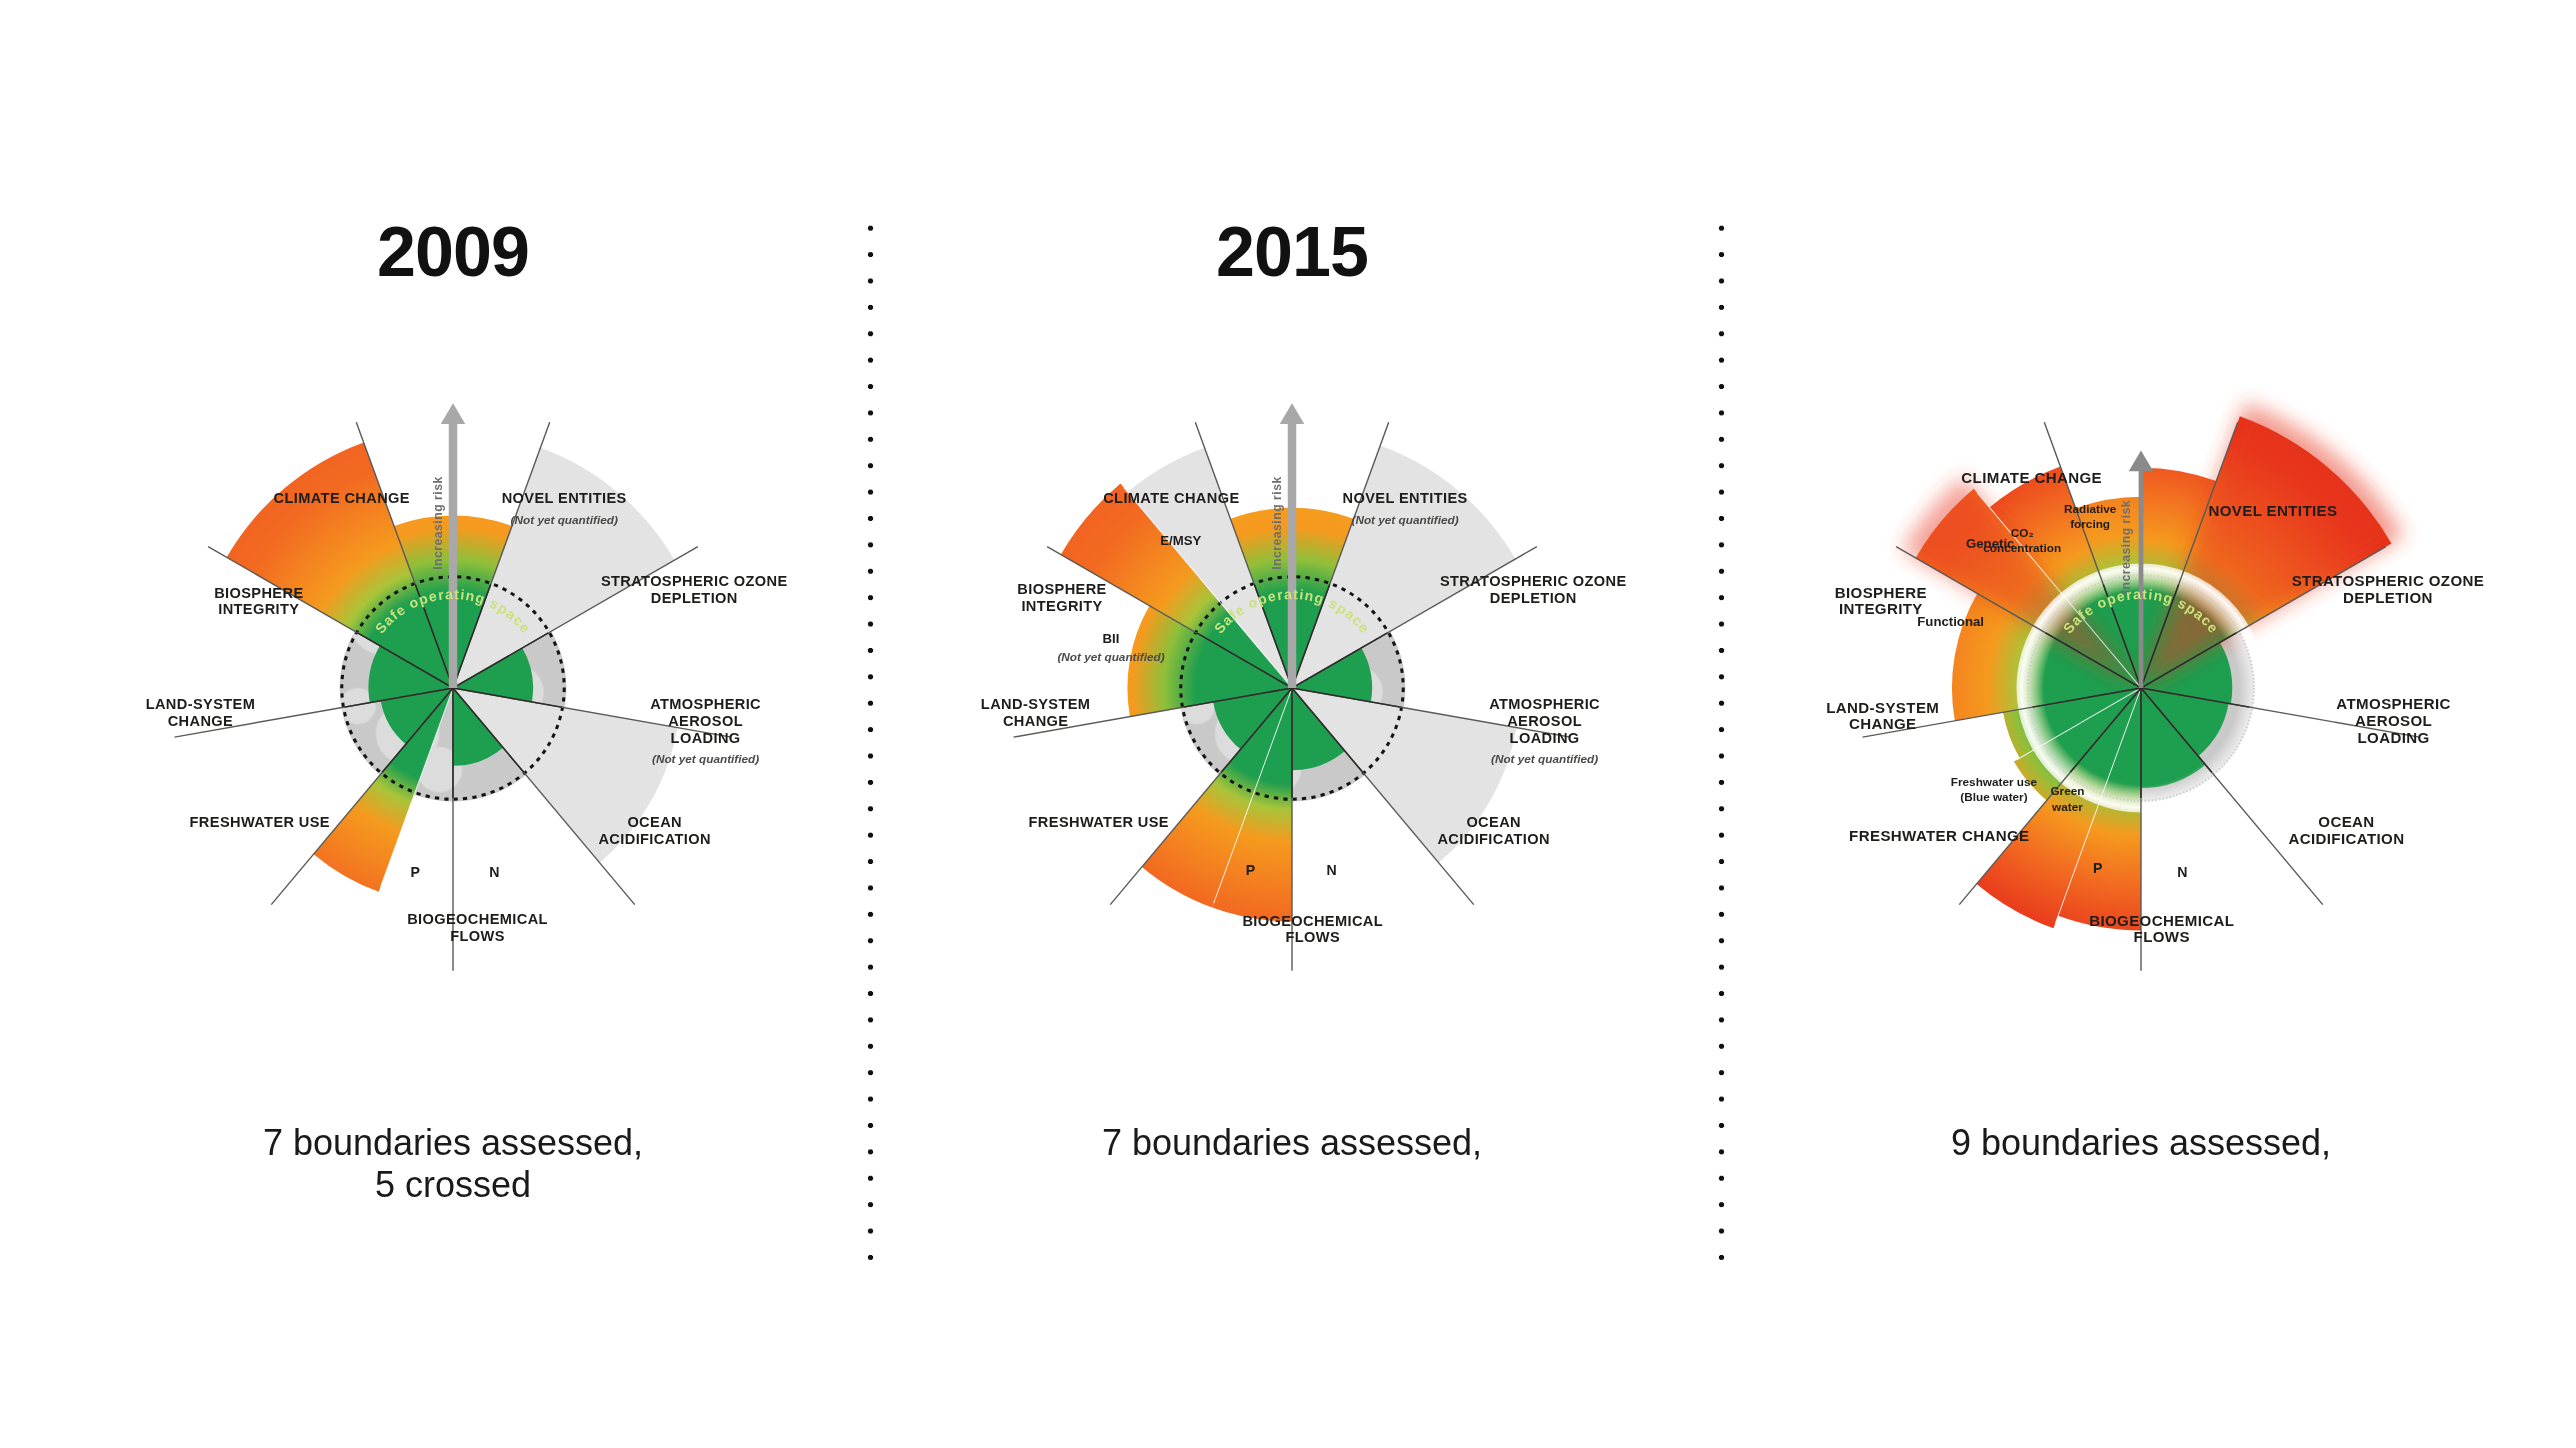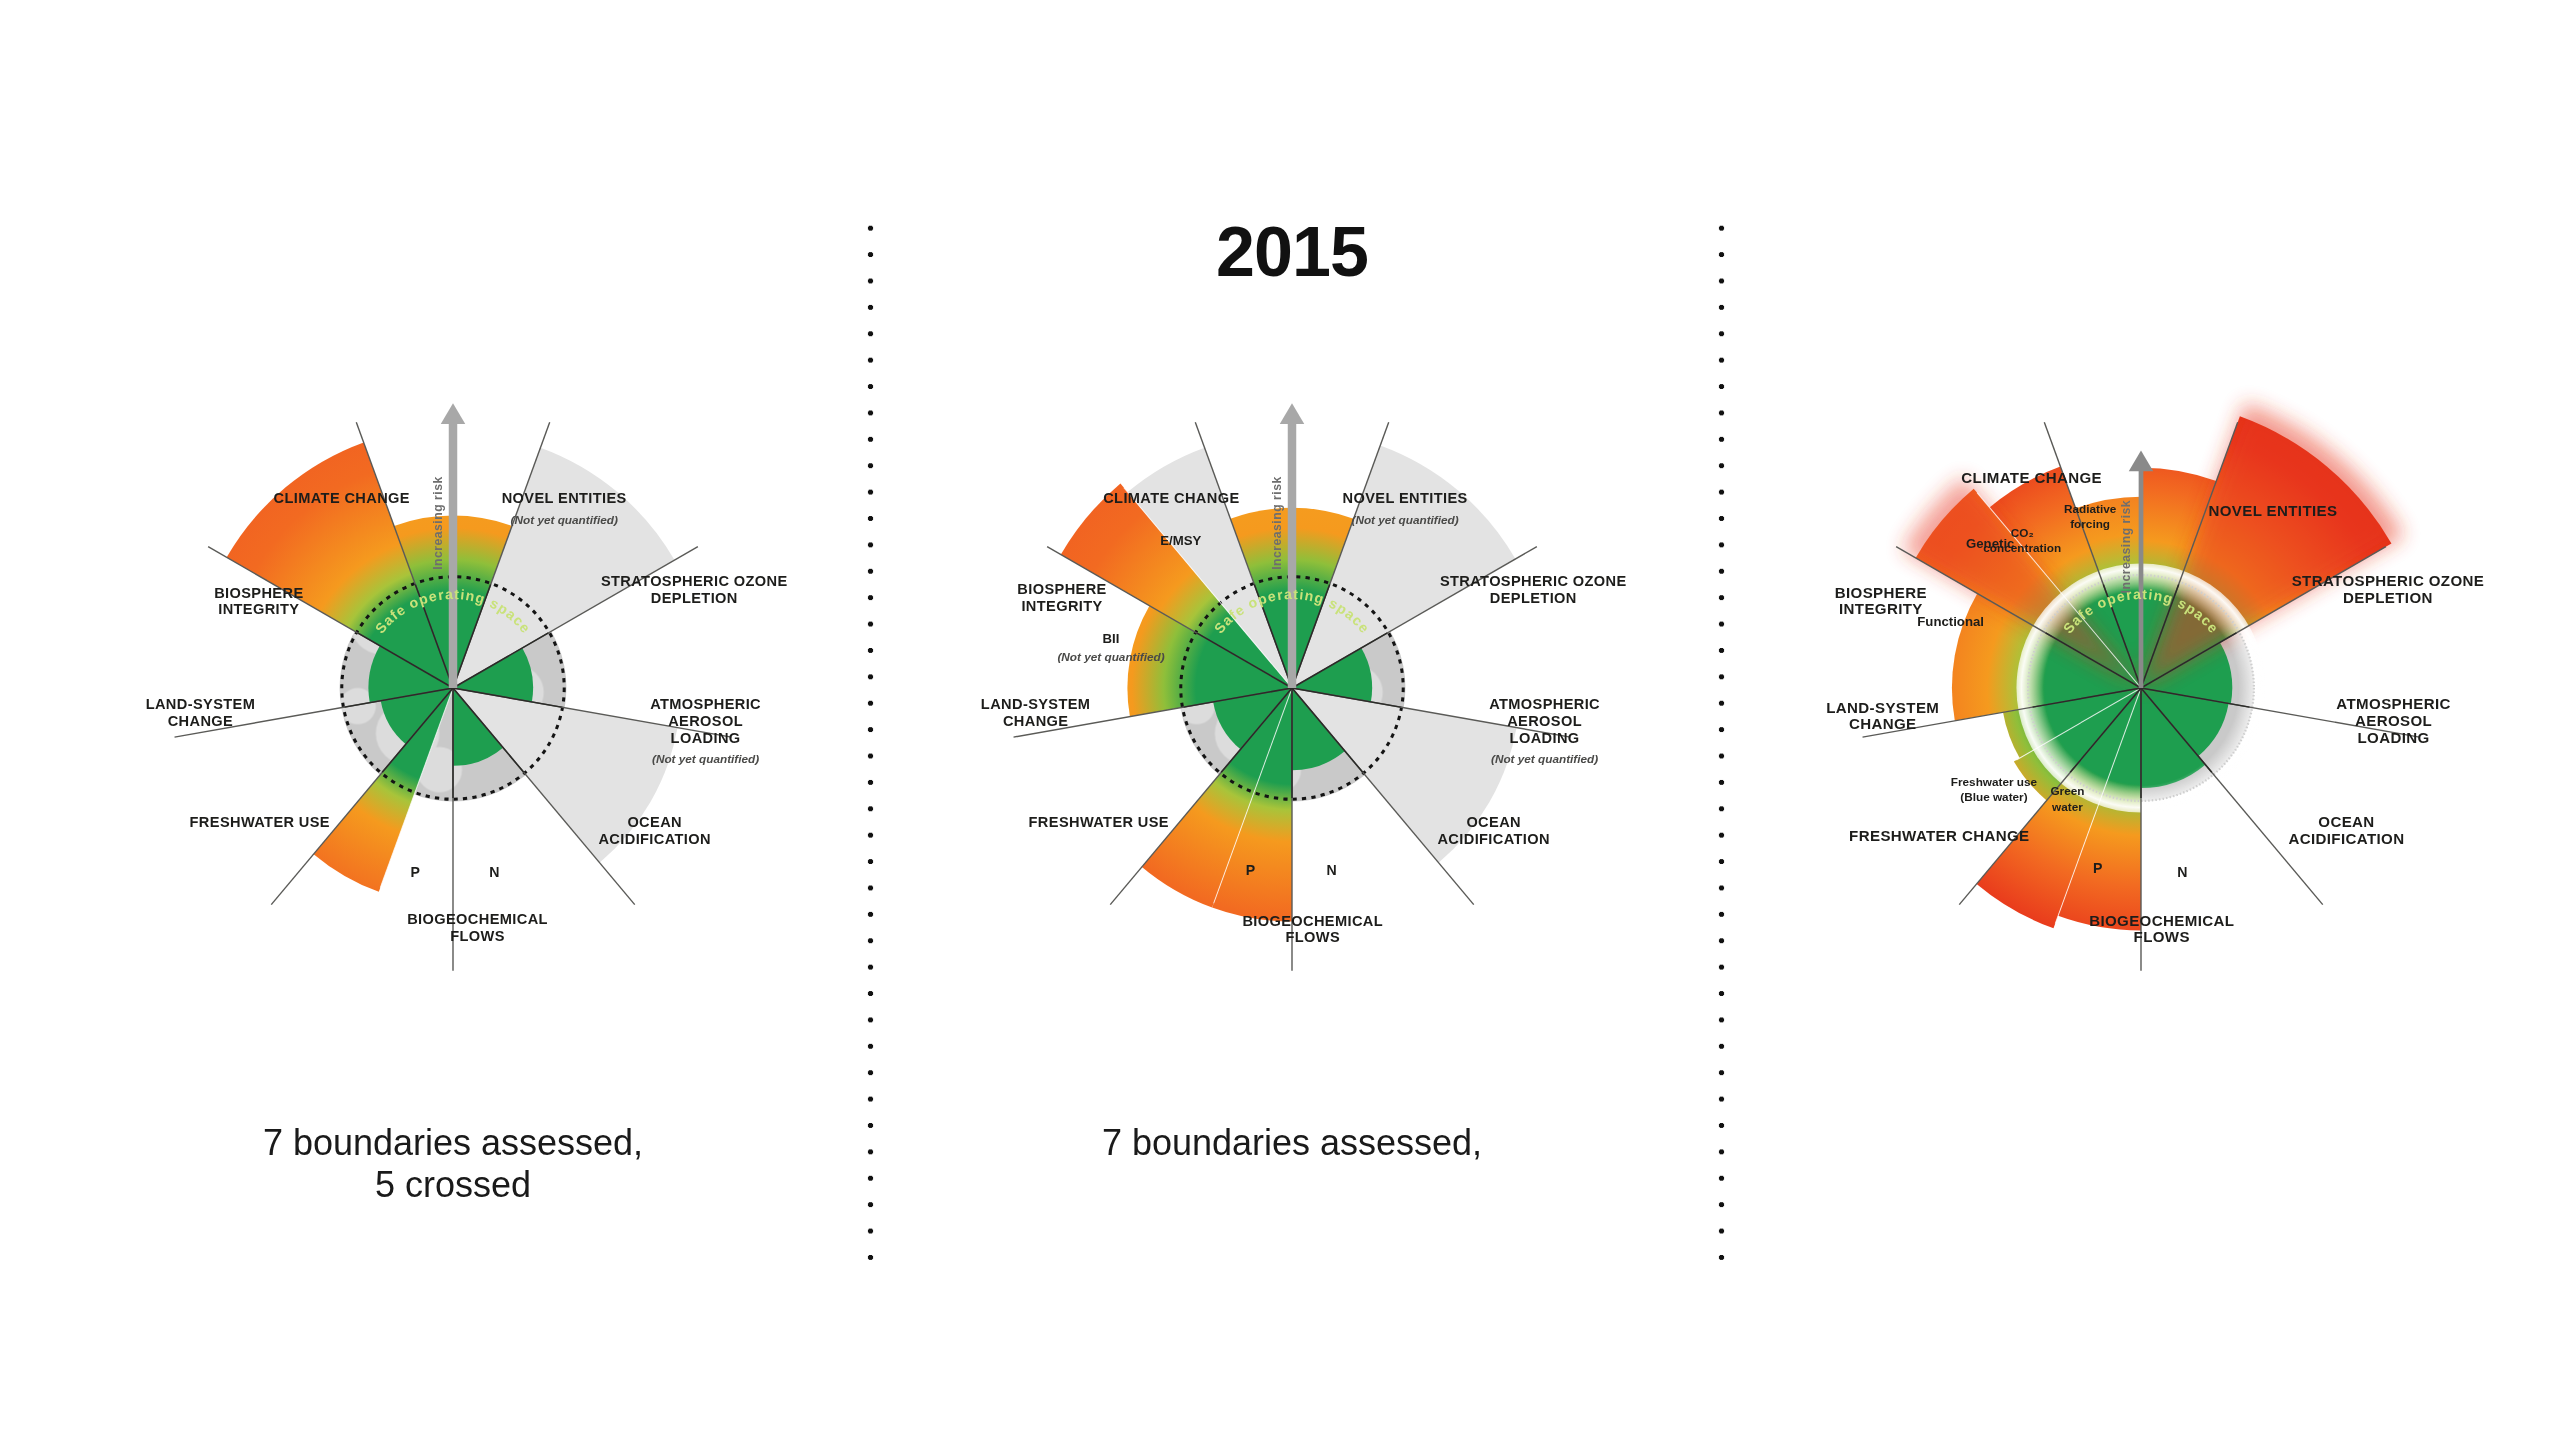--- a/index.html
+++ b/index.html
@@ -53,20 +53,21 @@
 </style>
 </head>
 <body>
 
 <div id="stage">
 
   <div class="divider" id="divider-1"></div>
   <div class="divider" id="divider-2"></div>
 
   <div class="panel" id="panel-2009">
+    <div class="panel-title">2009</div>
     <div class="wheel">
         <svg id="svg-0" width="830" height="754" viewBox="0 0 880 800">
           <defs>
             <radialGradient id="g0-warn" cx="440" cy="400" r="340" gradientUnits="userSpaceOnUse">
               <stop offset="0.30" stop-color="#1e9e4f"></stop>
               <stop offset="0.40" stop-color="#8fbf3a"></stop>
               <stop offset="0.50" stop-color="#f59a1e"></stop>
               <stop offset="1" stop-color="#f5a623"></stop>
             </radialGradient>
             <radialGradient id="g0-risk" cx="440" cy="400" r="340" gradientUnits="userSpaceOnUse">
@@ -395,17 +396,18 @@
             <text x="284" y="504" class="lbl-sub-sm" text-anchor="middle"><tspan x="284" dy="0">Freshwater use</tspan><tspan x="284" dy="16">(Blue water)</tspan></text>
             <text x="362" y="514" class="lbl-sub-sm" text-anchor="middle"><tspan x="362" dy="0">Green</tspan><tspan x="362" dy="16">water</tspan></text>
             <text x="166" y="426" class="lbl-main-23" text-anchor="middle"><tspan x="166" dy="0">LAND-SYSTEM</tspan><tspan x="166" dy="18">CHANGE</tspan></text>
             <text x="164" y="304" class="lbl-main-23" text-anchor="middle"><tspan x="164" dy="0">BIOSPHERE</tspan><tspan x="164" dy="18">INTEGRITY</tspan></text>
             <text x="280" y="252" class="lbl-sub" text-anchor="middle"><tspan x="280" dy="0">Genetic</tspan></text>
             <text x="238" y="334" class="lbl-sub" text-anchor="middle"><tspan x="238" dy="0">Functional</tspan></text>
           </g>
         </svg>
       </div>
     <div class="panel-caption">
+      <span>9 boundaries assessed,</span>
     </div>
   </div>
 
 </div>
 
 
 </body></html>

